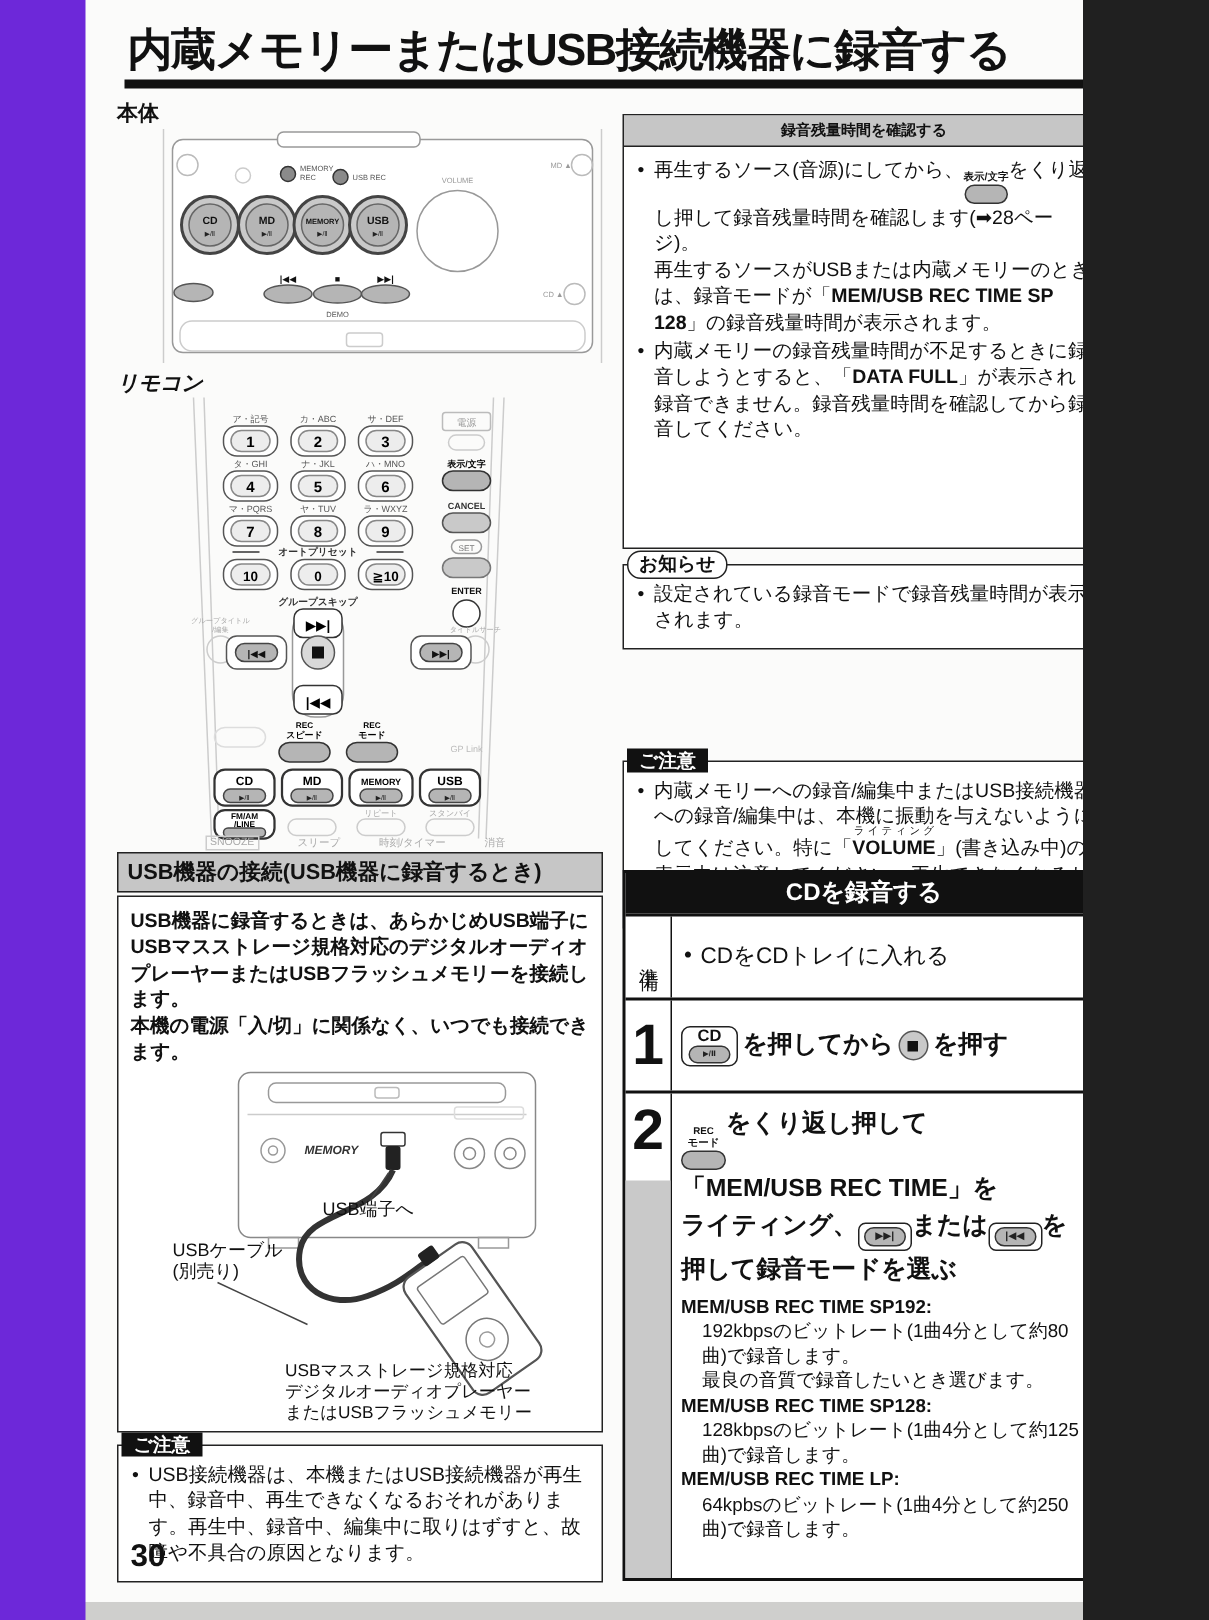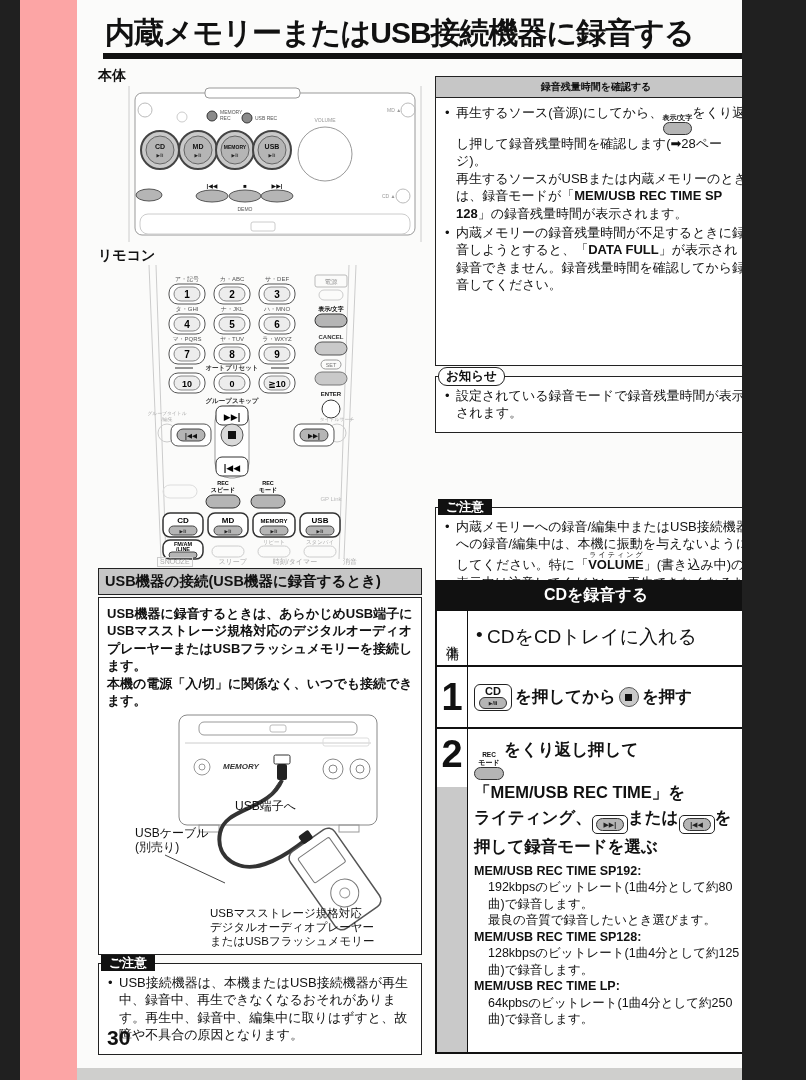--- a/index.html
+++ b/index.html
@@ -1,17 +1,17 @@
 <!DOCTYPE html>
 <html><head>
 <meta charset="utf-8">
 <style>
   html,body{margin:0;padding:0;background:#202020;}
-  .screen{position:relative;width:722px;height:1080px;background:#fca5a5;overflow:hidden;
-          font-family:"Liberation Sans","DejaVu Sans",sans-serif;color:#111;margin-left:20px;}
+  .screen{position:relative;width:722px;height:1080px;background:#6d28d9;overflow:hidden;
+          font-family:"Liberation Sans","DejaVu Sans",sans-serif;color:#111;}
   .page{position:absolute;left:57px;top:0;width:719px;height:1068px;background:#fbfbfa;}
   .frame-right{position:absolute;right:0;top:0;width:30px;height:1080px;background:#161616;}
   .frame-bottom{position:absolute;left:57px;top:1068px;width:719px;height:12px;background:#cfcfcd;}
 
   
   .title{position:absolute;left:28px;top:13px;font-size:30px;font-weight:bold;letter-spacing:-1px;}
   .title-rule{position:absolute;left:26px;top:53px;width:693px;height:6px;background:#111;}
 
   
   .rbox{position:absolute;left:358px;width:322px;box-sizing:border-box;}
@@ -139,21 +139,21 @@
       <text x="152" y="104" font-size="6" font-weight="bold" text-anchor="middle" fill="#111">▶▶|</text>
       <ellipse cx="87" cy="112" rx="16" ry="6" fill="#b5b5b5" stroke="#555"></ellipse>
       <ellipse cx="120" cy="112" rx="16" ry="6" fill="#b5b5b5" stroke="#555"></ellipse>
       <ellipse cx="152" cy="112" rx="16" ry="6" fill="#b5b5b5" stroke="#555"></ellipse>
       <text x="120" y="127" font-size="5" text-anchor="middle" fill="#555">DEMO</text>
       <circle cx="278" cy="112" r="7" fill="none" stroke="#bbb"></circle>
       <text x="257" y="114" font-size="5" fill="#999">CD ▲</text>
       <rect x="126" y="138" width="24" height="9" rx="2" fill="none" stroke="#ccc"></rect>
     </svg>
 
-    <div class="lbl-b" style="top:247px;">リモコン</div>
+    <div class="lbl-b" style="top:247px;font-style:italic;">リモコン</div>
 
     <svg style="position:absolute;left:58px;top:263px;" width="235" height="298" viewBox="0 0 235 298">
       <path d="M14,2 L26,296 M21,2 L31,296 M221,2 L209,296 M214,2 L204,296" stroke="#ccc" fill="none"></path>
 
       <text x="52" y="18" font-size="6" fill="#555" text-anchor="middle">ア・記号</text>
       <rect x="34" y="21" width="36" height="20" rx="9" fill="#fff" stroke="#555"></rect>
         <rect x="39" y="24" width="26" height="14" rx="7" fill="#ededed" stroke="#888"></rect>
       <text x="52" y="35" font-size="10" font-weight="bold" text-anchor="middle">1</text>
       <text x="97" y="18" font-size="6" fill="#555" text-anchor="middle">カ・ABC</text>
       <rect x="79" y="21" width="36" height="20" rx="9" fill="#fff" stroke="#555"></rect>
@@ -377,21 +377,21 @@
       </div>
     </div>
 
     <div class="cdtable">
       <div class="cd-head">CDを録音する</div>
       <div class="cd-row" style="height:54px;">
         <div class="cd-num">
             <span class="vtext">準備</span>
           </div>
         <div class="cd-cell" style="display:flex;align-items:center;">
-          <ul class="blist" style="font-size:19px;">
+          <ul class="blist" style="font-size:15px;">
               <li>CDをCDトレイに入れる</li>
             </ul>
         </div>
       </div>
       <div class="cd-row" style="height:60px;">
         <div class="cd-num">
             <span class="bignum">1</span>
           </div>
         <div class="cd-cell step-line" style="display:flex;align-items:center;gap:3px;">
           <span class="key">

